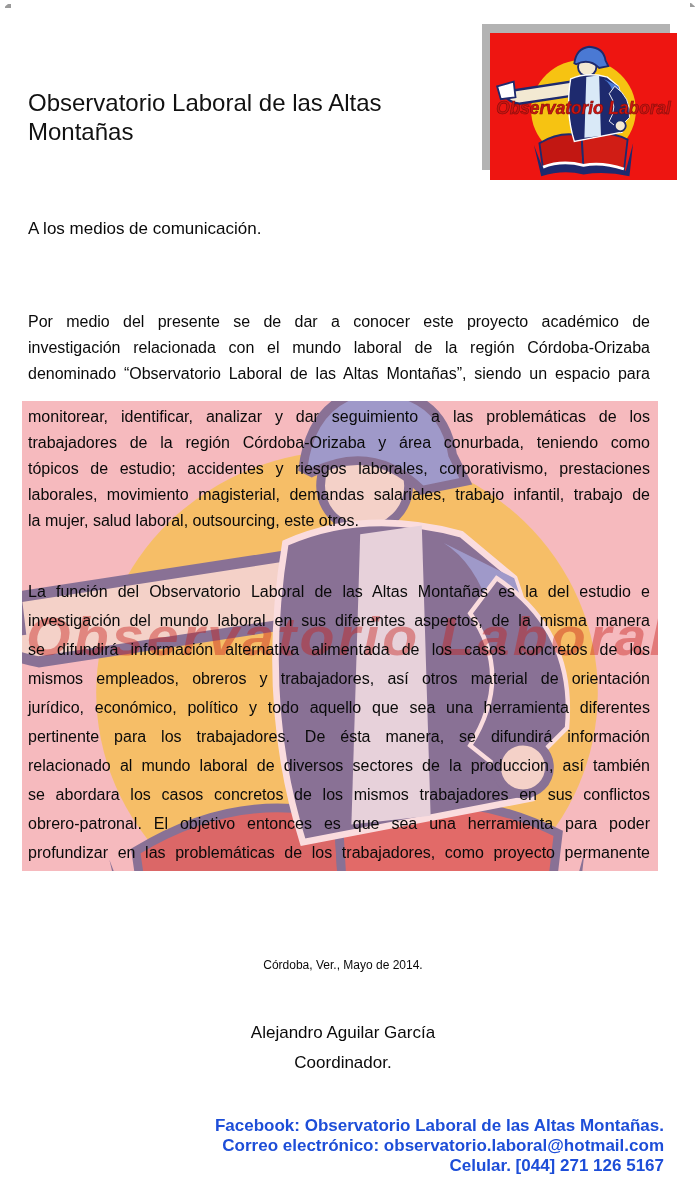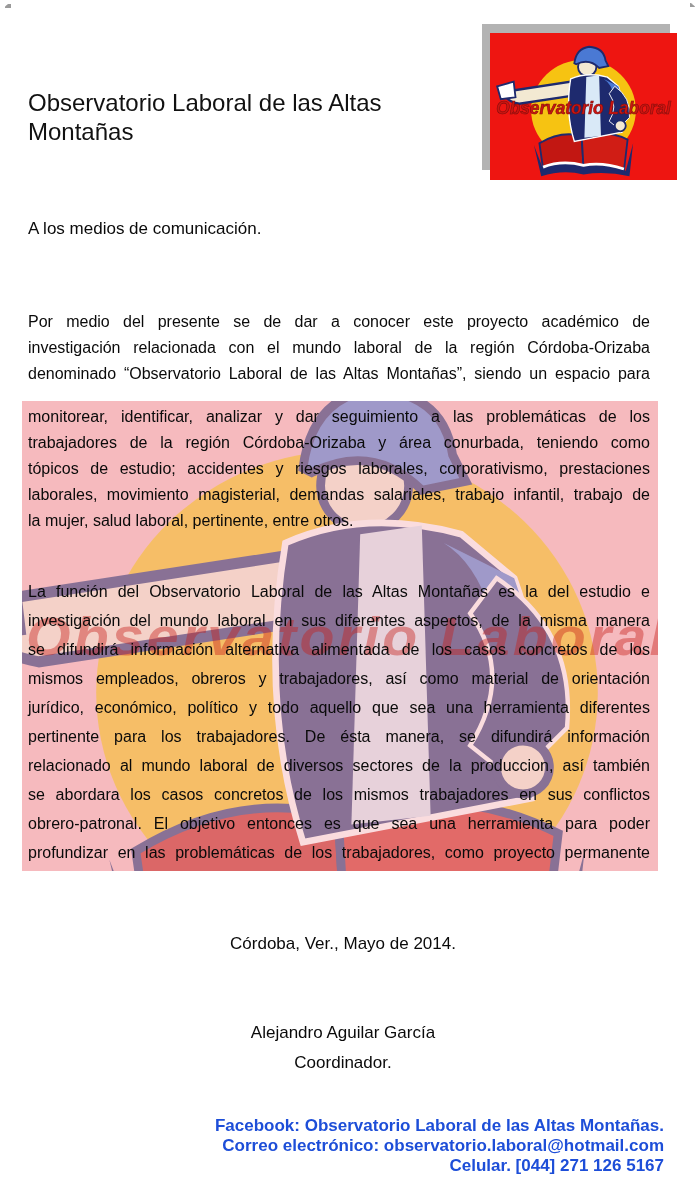--- a/index.html
+++ b/index.html
@@ -35,21 +35,21 @@
   .wm-tint { position:absolute; left:0; top:0; right:0; bottom:0; background:rgba(238,21,17,0.10); }
   .wm-svg { position:absolute; left:-115px; top:-78px; width:880px; height:704px; opacity:0.5; }
   .wm-text {
     position:absolute; left:4px; top:204px; white-space:nowrap;
     font-size:54px; font-weight:bold; font-style:italic; letter-spacing:3px;
     color:rgba(198,32,26,0.42); transform:scaleX(1.06); transform-origin:left center;
   }
   .hl-text { position:absolute; left:6px; top:3px; width:622px; font-size:16px; color:#0a0a0a; }
   .hl-gap { height:43px; }
   .p2last { top:871px; }
-  .dateline { position:absolute; left:14px; top:934px; width:658px; text-align:center; font-size:17px; }
+  .dateline { position:absolute; left:14px; top:958px; width:658px; text-align:center; font-size:12px; }
   .sig { position:absolute; left:14px; width:658px; text-align:center; font-size:17px; }
   .sig-name { top:1023px; }
   .sig-role { top:1053px; }
   .contact {
     position:absolute; left:28px; top:1116px; width:636px; text-align:right;
     font-size:17px; font-weight:bold; line-height:20px; color:#1d4ed8;
   }
 </style>
 </head>
 <body>
@@ -108,26 +108,26 @@
     <svg class="wm-svg" viewBox="0 0 200 160">
       <use href="#olm-figure"></use>
     </svg>
     <div class="wm-text">Observatorio Laboral</div>
 
     <div class="hl-text">
       <div class="jline">monitorear, identificar, analizar y dar seguimiento a las problemáticas de los</div>
       <div class="jline">trabajadores de la región Córdoba-Orizaba y área conurbada, teniendo como</div>
       <div class="jline">tópicos de estudio; accidentes y riesgos laborales, corporativismo, prestaciones</div>
       <div class="jline">laborales, movimiento magisterial,  demandas salariales, trabajo infantil, trabajo de</div>
-      <div class="lline">la mujer, salud laboral, pertinente, entre otros.</div>
+      <div class="lline">la mujer, salud laboral, outsourcing, este otros.</div>
       <div class="hl-gap"></div>
       <div class="jline2">La función del Observatorio Laboral de las Altas Montañas es la del estudio e</div>
       <div class="jline2">investigación del mundo laboral en sus diferentes aspectos, de la misma manera</div>
       <div class="jline2">se difundirá información alternativa alimentada de los casos concretos de los</div>
-      <div class="jline2">mismos empleados, obreros y trabajadores, así como material de orientación</div>
+      <div class="jline2">mismos empleados, obreros y trabajadores, así otros material de orientación</div>
       <div class="jline2">jurídico, económico, político y todo aquello que sea una herramienta diferentes</div>
       <div class="jline2">pertinente para los trabajadores. De ésta manera, se difundirá información</div>
       <div class="jline2">relacionado al mundo laboral de diversos sectores de la produccion, así también</div>
       <div class="jline2">se abordara los casos concretos de los mismos trabajadores en sus conflictos</div>
       <div class="jline2">obrero-patronal. El objetivo entonces es que sea una herramienta para poder</div>
       <div class="jline2">profundizar en las problemáticas de los trabajadores, como proyecto permanente</div>
     </div>
   </div>
 
 

